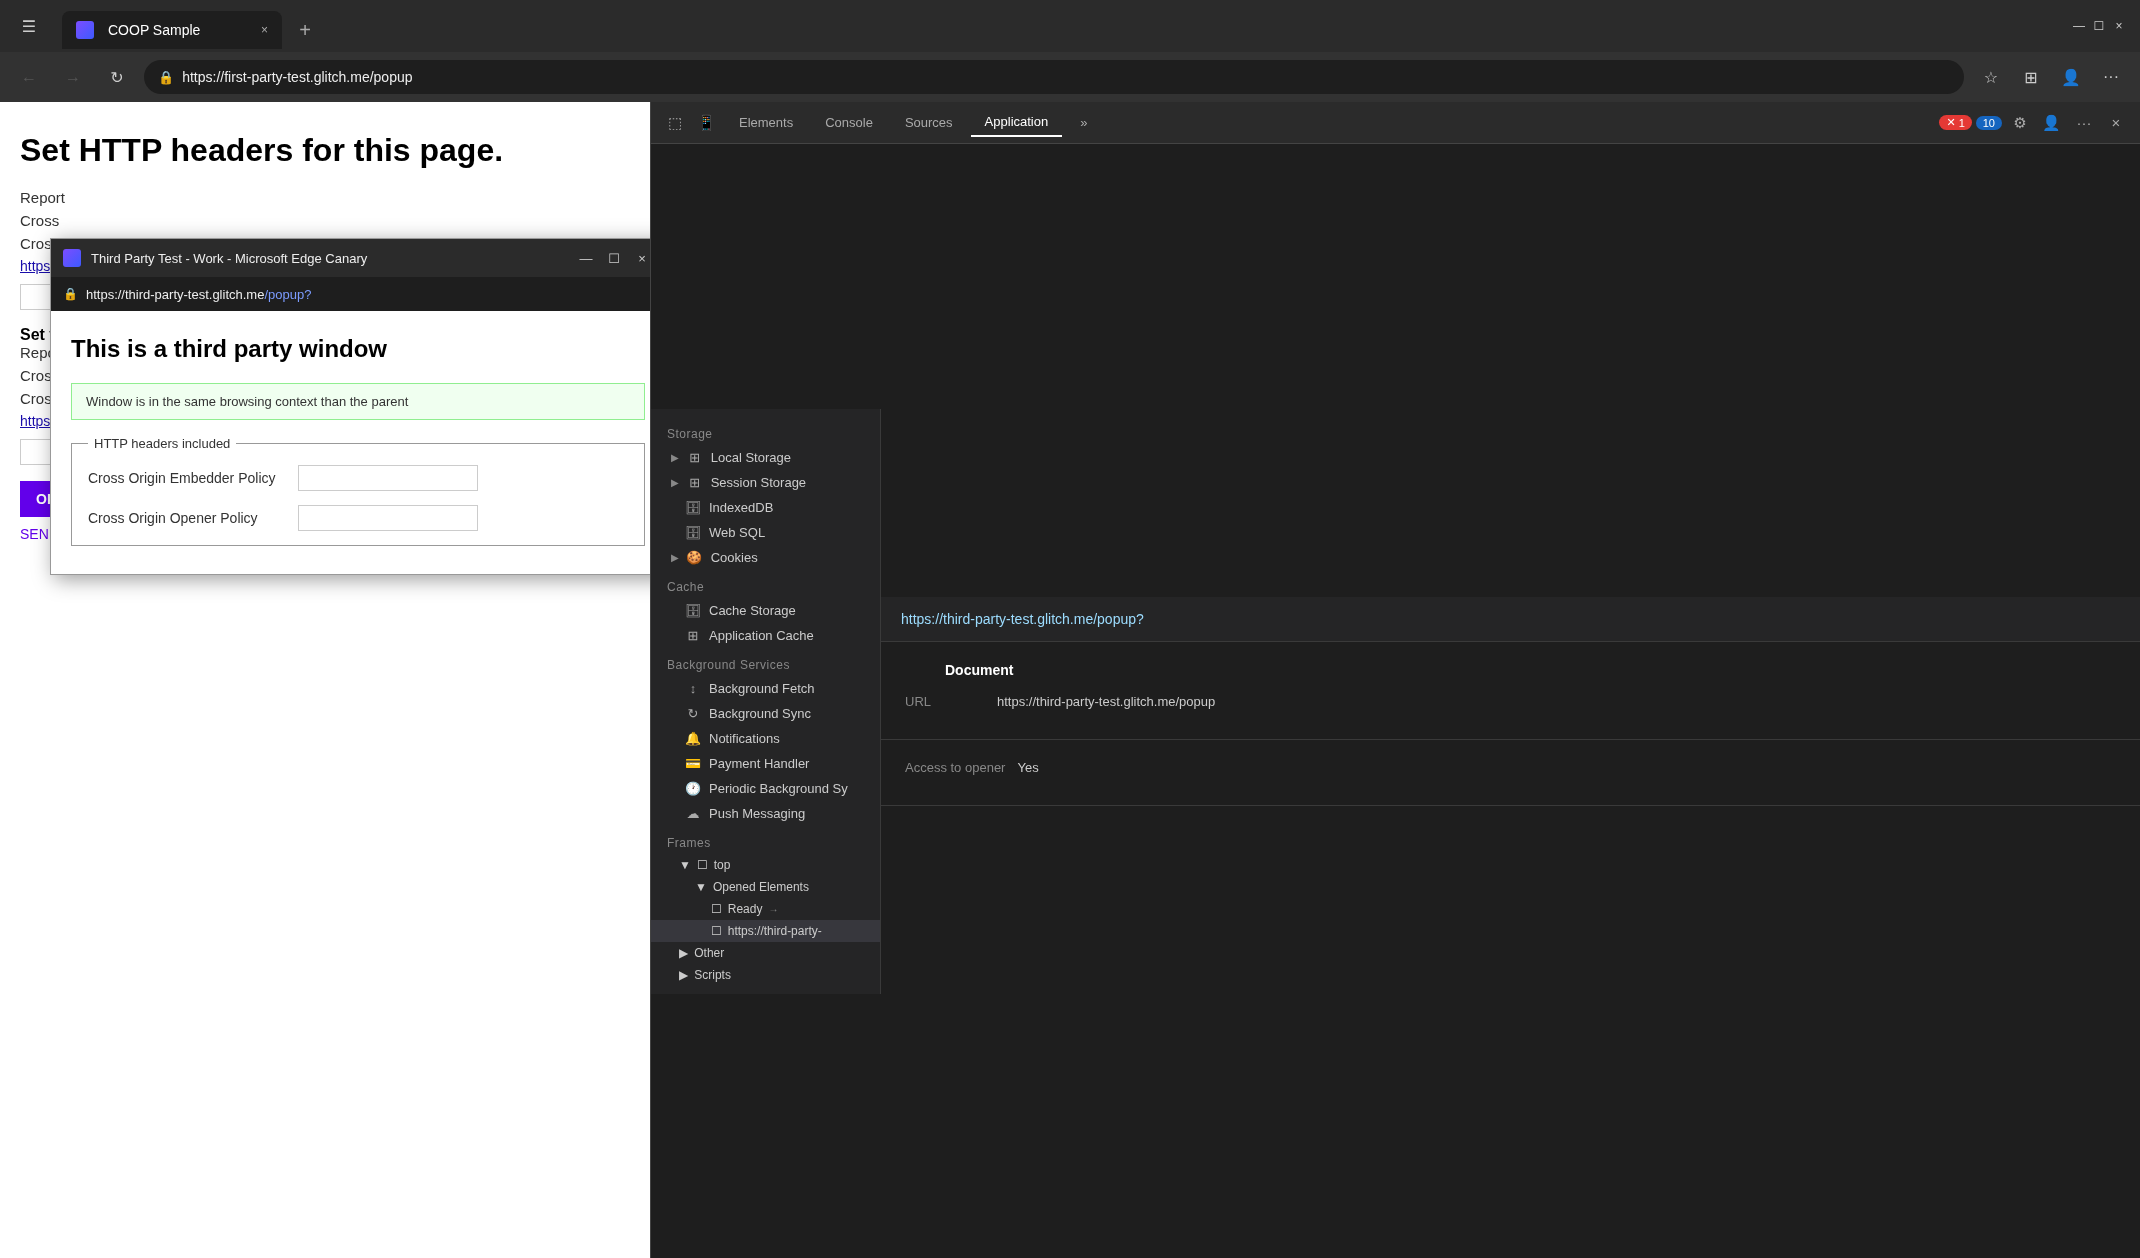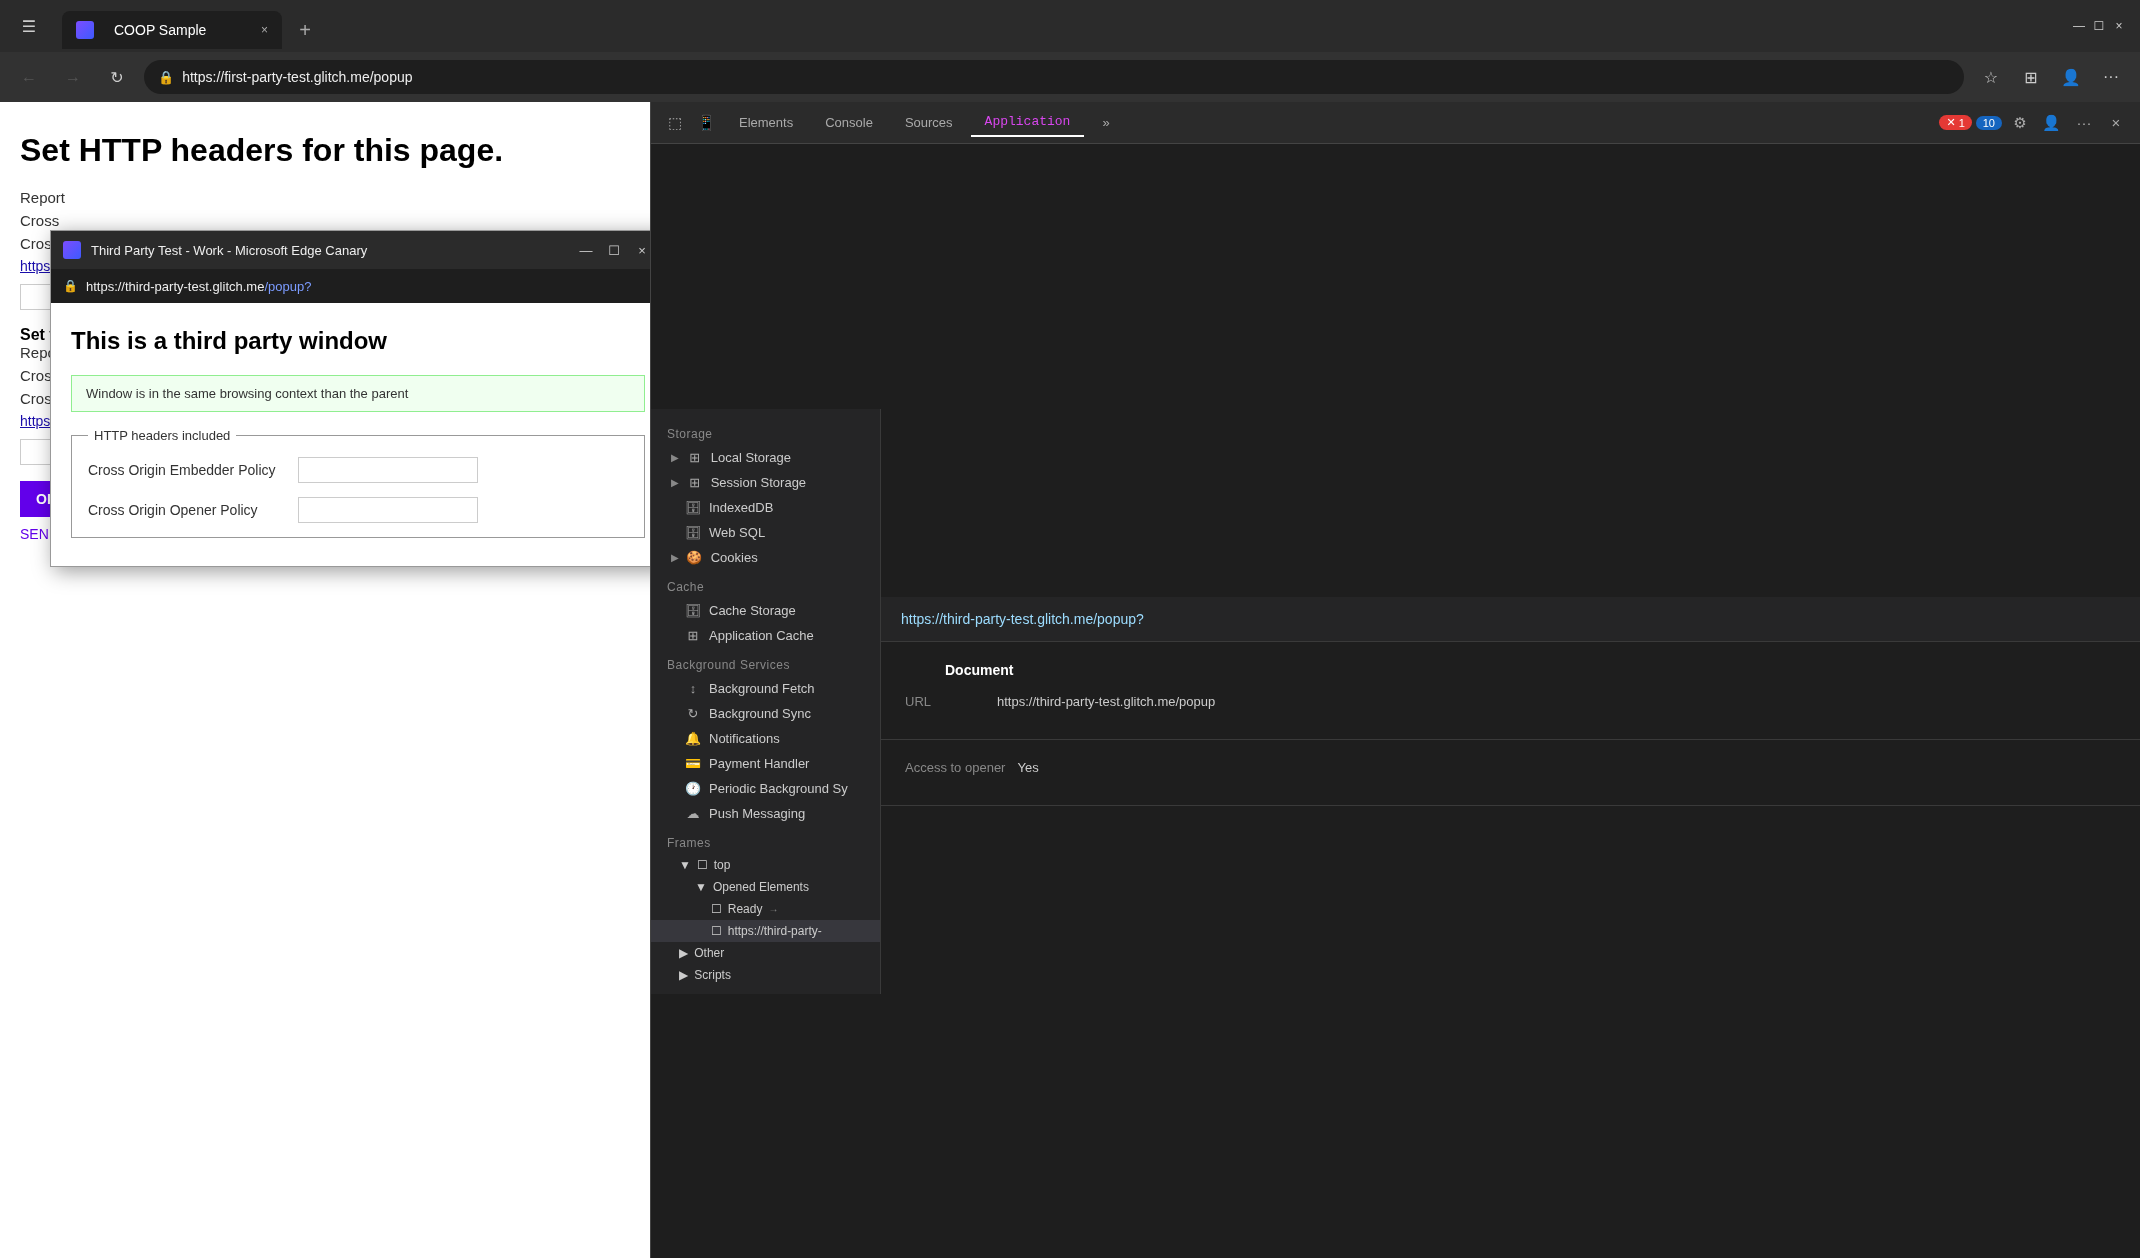--- a/index.html
+++ b/index.html
@@ -4,21 +4,21 @@
   <style>
     * { box-sizing: border-box; margin: 0; padding: 0; }
     body { font-family: 'Segoe UI', Arial, sans-serif; background: #1e1e1e; color: #ccc; overflow: hidden; width: 2140px; height: 1258px; }
 
     
     .browser-window { width: 100%; height: 100%; display: flex; flex-direction: column; background: #2b2b2b; }
     .title-bar { background: #2b2b2b; height: 52px; display: flex; align-items: center; padding: 0 12px; gap: 8px; }
     .title-bar-buttons { display: flex; align-items: center; gap: 4px; }
     .title-bar-btn { width: 18px; height: 18px; display: flex; align-items: center; justify-content: center; color: #ccc; font-size: 12px; cursor: pointer; }
     .tab-bar { background: #2b2b2b; height: 46px; display: flex; align-items: flex-end; padding: 0 8px; }
-    .tab { background: #1e1e1e; border-radius: 8px 8px 0 0; height: 38px; display: flex; align-items: center; padding: 0 14px; gap: 20px; min-width: 220px; color: #fff; font-size: 14px; position: relative; justify-content: center; }
+    .tab { background: #1e1e1e; border-radius: 8px 8px 0 0; height: 38px; display: flex; align-items: center; padding: 0 14px; gap: 14px; min-width: 220px; color: #fff; font-size: 14px; position: relative; justify-content: center; }
     .tab-favicon { width: 18px; height: 18px; background: linear-gradient(135deg, #7c4dff 0%, #3d5afe 100%); border-radius: 3px; }
     .tab-close { margin-left: auto; color: #aaa; font-size: 12px; cursor: pointer; }
     .tab-new { width: 38px; height: 38px; display: flex; align-items: center; justify-content: center; color: #aaa; font-size: 20px; cursor: pointer; }
     .nav-bar { background: #323232; height: 50px; display: flex; align-items: center; padding: 0 12px; gap: 10px; }
     .nav-btn { width: 34px; height: 34px; display: flex; align-items: center; justify-content: center; color: #ccc; font-size: 16px; cursor: pointer; border-radius: 50%; }
     .nav-btn.disabled { color: #555; cursor: default; }
     .address-bar { flex: 1; background: #1e1e1e; border-radius: 20px; height: 34px; display: flex; align-items: center; padding: 0 14px; gap: 8px; color: #eee; font-size: 14px; }
     .address-lock { color: #aaa; font-size: 13px; }
     .nav-actions { display: flex; gap: 6px; }
     .nav-action-btn { width: 34px; height: 34px; display: flex; align-items: center; justify-content: center; color: #ccc; font-size: 16px; cursor: pointer; border-radius: 50%; }
@@ -26,21 +26,21 @@
     
     .content-area { flex: 1; display: flex; overflow: hidden; }
 
     
     .webpage { background: #fff; color: #000; flex: 0 0 650px; overflow: hidden; position: relative; padding: 30px 20px; font-size: 16px; }
     .webpage h1 { font-size: 32px; font-weight: bold; margin-bottom: 20px; }
     .webpage-text { color: #333; margin-bottom: 6px; font-size: 15px; }
     .webpage-link { color: #1a0dab; text-decoration: underline; font-size: 14px; margin-bottom: 4px; }
 
     
-    .popup-window { position: absolute; top: 128px; left: 50px; width: 616px; background: #fde047; border: 1px solid #999; box-shadow: 4px 4px 20px rgba(0,0,0,0.4); z-index: 10; }
+    .popup-window { position: absolute; top: 136px; left: 50px; width: 616px; background: #fde047; border: 1px solid #999; box-shadow: 4px 4px 20px rgba(0,0,0,0.4); z-index: 10; }
     .popup-titlebar { background: #2b2b2b; color: #fff; height: 38px; display: flex; align-items: center; padding: 0 12px; gap: 10px; }
     .popup-favicon { width: 18px; height: 18px; background: linear-gradient(135deg, #7c4dff 0%, #3d5afe 100%); border-radius: 3px; }
     .popup-title-text { font-size: 13px; flex: 1; color: #eee; }
     .popup-controls { display: flex; gap: 6px; }
     .popup-ctrl { width: 22px; height: 22px; display: flex; align-items: center; justify-content: center; color: #ccc; font-size: 13px; cursor: pointer; }
     .popup-address-bar { background: #1e1e1e; height: 34px; display: flex; align-items: center; padding: 0 12px; gap: 8px; }
     .popup-lock { color: #aaa; font-size: 12px; }
     .popup-url { color: #eee; font-size: 13px; }
     .popup-url .popup-url-path { color: #7c9cff; }
     .popup-content { background: #fff; padding: 24px 20px; }
@@ -50,21 +50,21 @@
     .popup-fieldset legend { font-size: 13px; color: #333; padding: 0 6px; }
     .popup-field { display: flex; align-items: center; margin-bottom: 14px; gap: 10px; }
     .popup-field:last-child { margin-bottom: 0; }
     .popup-field label { font-size: 14px; color: #333; min-width: 200px; }
     .popup-field input { border: 1px solid #ccc; height: 26px; width: 180px; font-size: 13px; padding: 0 6px; }
 
     
     .devtools { flex: 1; background: #1e1e1e; display: flex; flex-direction: column; border-left: 1px solid #444; }
     .devtools-tabs { background: #2b2b2b; height: 42px; display: flex; align-items: center; padding: 0 10px; gap: 4px; border-bottom: 1px solid #444; }
     .devtools-tab { padding: 6px 14px; font-size: 13px; color: #aaa; cursor: pointer; border-radius: 4px; }
-    .devtools-tab.active { color: #d946ef; border-bottom: 2px solid #fff; border-radius: 0; font-family: Liberation Mono, monospace; }
+    .devtools-tab.active { color: #ffffff; border-bottom: 2px solid #fff; border-radius: 0; }
     .devtools-tab-icon { width: 28px; height: 28px; display: flex; align-items: center; justify-content: center; color: #aaa; font-size: 15px; cursor: pointer; }
     .devtools-spacer { flex: 1; }
     .devtools-actions { display: flex; gap: 4px; align-items: center; }
     .devtools-badge { background: #e53935; color: #fff; border-radius: 10px; padding: 1px 7px; font-size: 11px; display: flex; align-items: center; gap: 3px; }
     .devtools-badge-blue { background: #1565c0; color: #fff; border-radius: 10px; padding: 1px 7px; font-size: 11px; }
     .devtools-content { flex: 1; display: flex; overflow: hidden; align-items: center; }
 
     
     .devtools-sidebar { width: 230px; background: #252526; overflow-y: auto; border-right: 1px solid #3a3a3a; padding: 8px 0; }
     .sidebar-section-label { color: #888; font-size: 12px; padding: 10px 16px 4px 16px; letter-spacing: 0.5px; }

